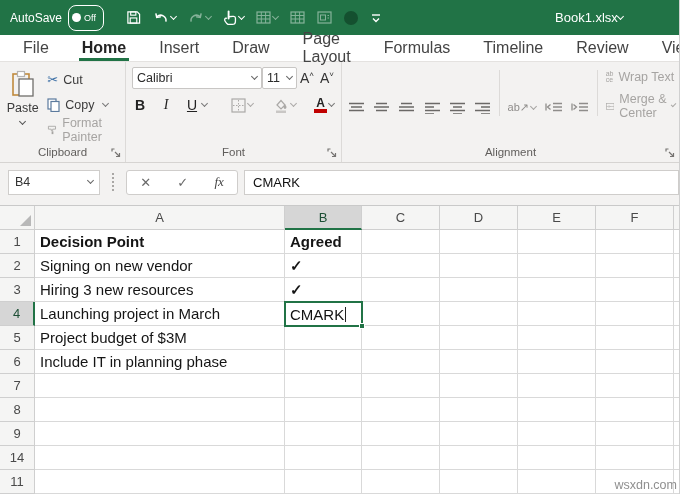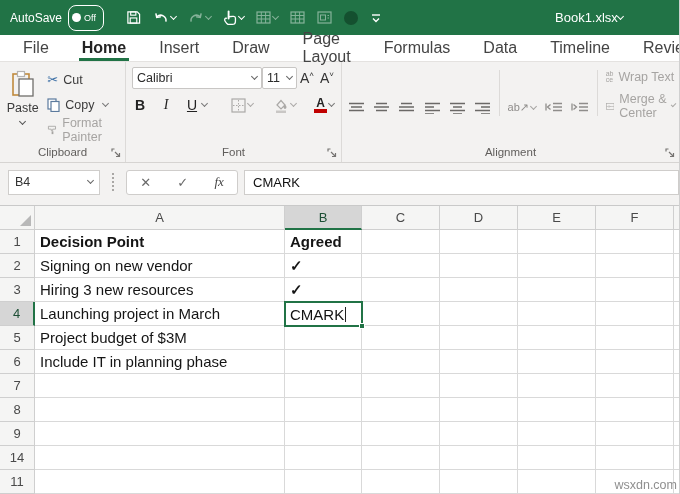--- a/index.html
+++ b/index.html
@@ -179,21 +179,20 @@
     </div>
   </div>
 
   <div class="tabrow">
     <span class="tab">File</span>
     <span class="tab active">Home</span>
     <span class="tab">Insert</span>
     <span class="tab">Draw</span>
     <span class="tab">Page Layout</span>
     <span class="tab">Formulas</span>
-    <span class="tab">Data</span>
     <span class="tab">Timeline</span>
     <span class="tab">Review</span>
     <span class="tab">View</span>
   </div>
 
   <div class="ribbon">
 
     <div class="group g-clip">
       <div class="group-body">
         <div class="paste">

